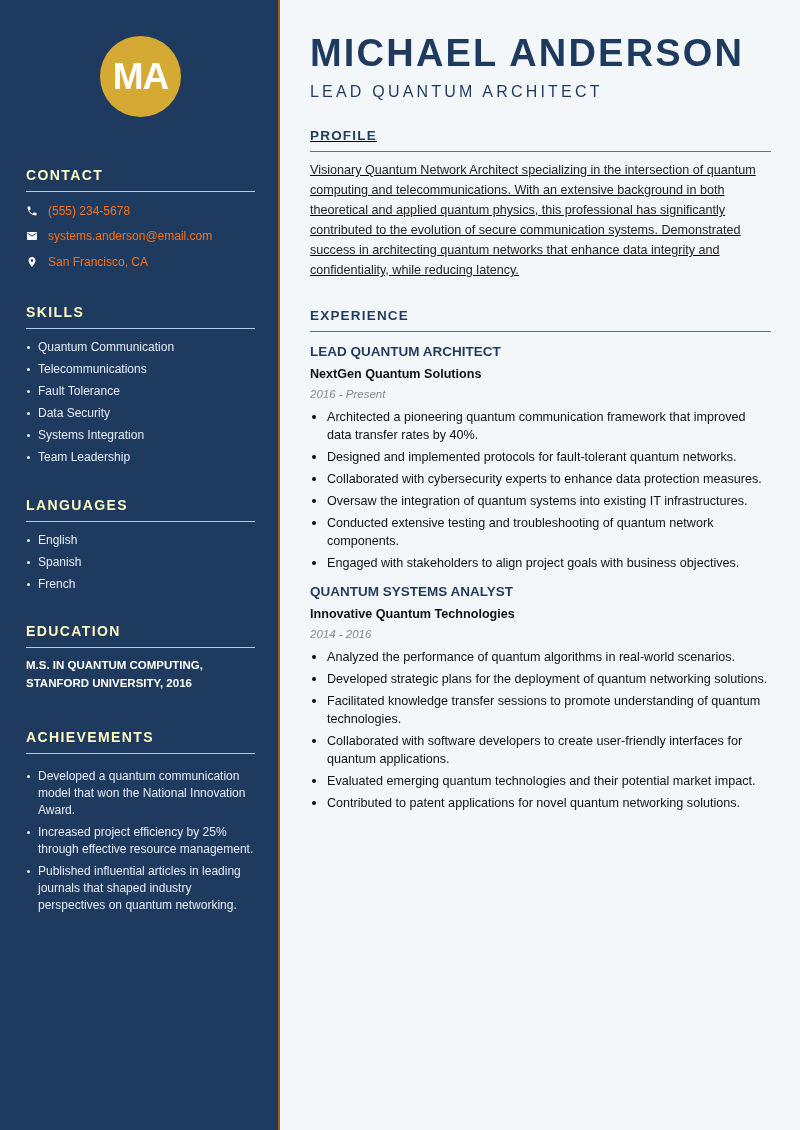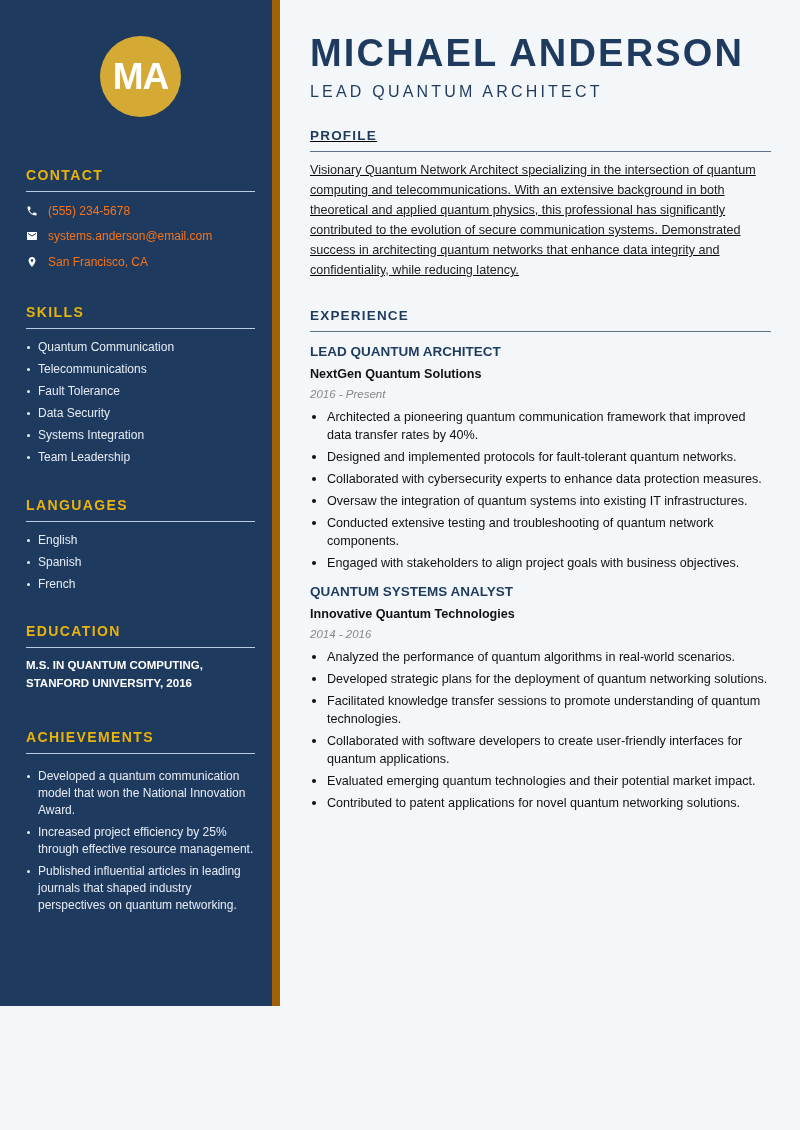--- a/index.html
+++ b/index.html
@@ -5,38 +5,38 @@
   * { box-sizing: border-box; margin: 0; padding: 0; }
   html, body { width: 800px; height: 1130px; }
   body {
     font-family: "Liberation Sans", "DejaVu Sans", sans-serif;
     background: #f3f7f9;
     position: relative;
     overflow: hidden;
   }
   .sidebar {
     position: absolute; left: 0; top: 0;
-    width: 280px; height: 1006px;
+    width: 280px; height: 1130px;
     background: #1f3a5f;
     color: #ffffff;
     padding: 12px 25px 0 26px;
-    border-right: 8px solid #a16207;
+    border-right: 2px solid #a16207;
   }
   .avatar {
     position: absolute; left: 100px; top: 36px;
     width: 81px; height: 81px; border-radius: 50%;
     background: #d4aa34;
     color: #fff;
     display: flex; align-items: center; justify-content: center;
     font-weight: 700; font-size: 37px; letter-spacing: -1px;
   }
   .s-section { position: absolute; left: 26px; width: 229px; }
   .s-title {
     font-size: 14px; font-weight: 700; letter-spacing: 1.4px;
-    color: #eab308;
+    color: #fef9c3;
     padding-bottom: 8px;
     border-bottom: 1.5px solid #b8cbe4;
   }
   .contact-row {
     display: flex; align-items: center;
     font-size: 12px; color: #f97316;
     height: 25.5px;
   }
   .contact-row svg { width: 12px; height: 12px; margin-right: 10px; fill: #fff; flex-shrink: 0; }
   .s-list { list-style: none; margin-top: 6px; }

